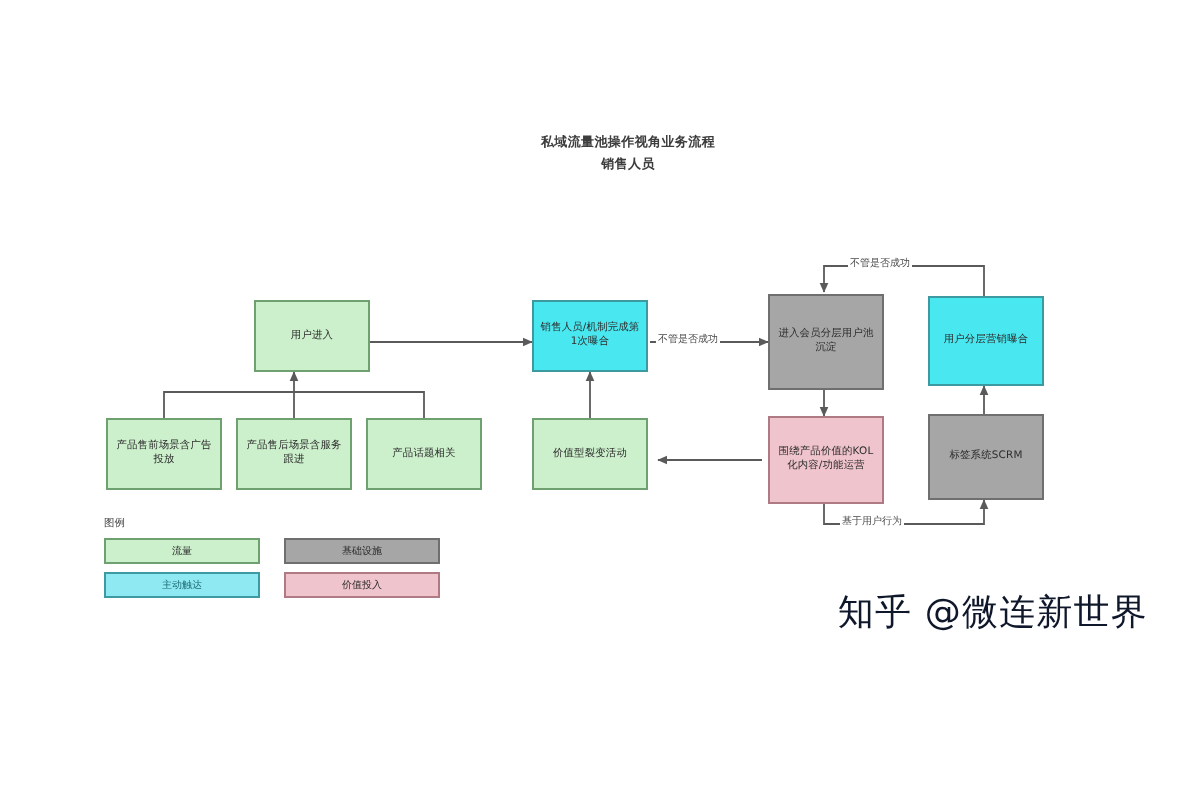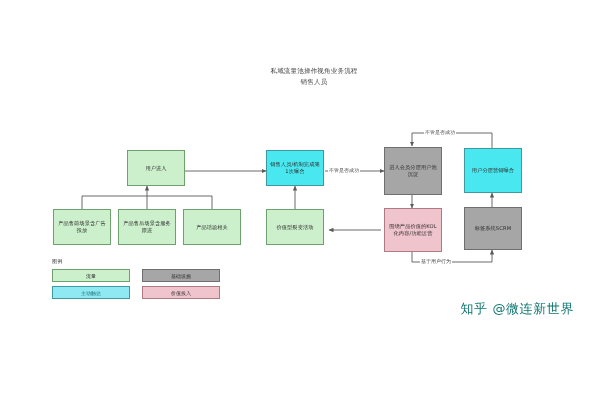--- a/index.html
+++ b/index.html
@@ -15,21 +15,21 @@
     left:0;top:0;width:600px;height:400px;
   }
   .title-block{
     position:absolute;
     left:0;top:66px;width:600px;
     text-align:center;
     pointer-events:none;
   }
   .title-line{
     font-size:6.5px;
-    font-weight:normal;
+    font-weight:bold;
     color:#3d3d3d;
     letter-spacing:.2px;
     line-height:10.5px;
     padding-left:28px;
   }
   .node{
     position:absolute;
     box-sizing:border-box;
     border:1px solid #6f6f6f;
     display:flex;
@@ -74,22 +74,22 @@
     overflow:hidden;white-space:nowrap;
   }
   .lg-green{background:#ccefcc;border-color:#6fa06f;}
   .lg-gray{background:#a6a6a6;border-color:#6f6f6f;}
   .lg-cyan{background:#8fe9f2;border-color:#3d9aa0;color:#1d6b74;}
   .lg-pink{background:#f0c4cc;border-color:#b07a85;}
 
   .watermark{
     position:absolute;
     right:26px;bottom:82px;
-    font-size:13px;
-    color:#0f766e;
+    font-size:18px;
+    color:#0f172a;
     letter-spacing:.6px;
     white-space:nowrap;
     font-weight:500;
     pointer-events:none;
   }
 </style>
 </head>
 <body>
 
 <svg id="canvas" viewBox="0 0 600 400" width="600" height="400" xmlns="http://www.w3.org/2000/svg">

